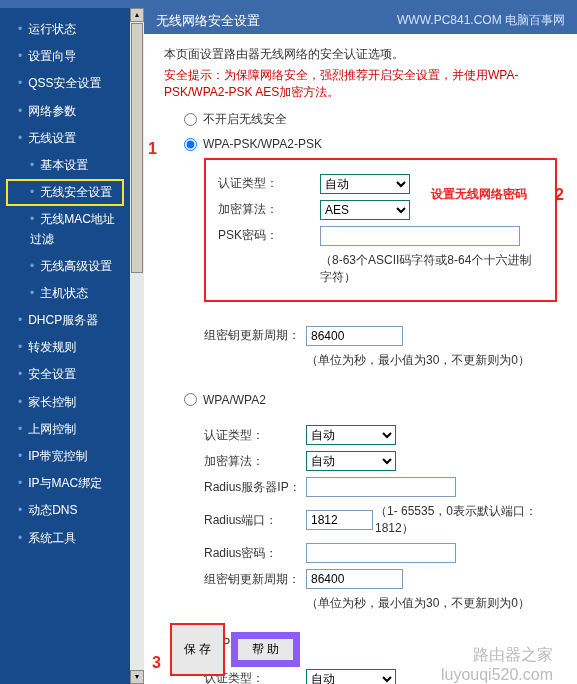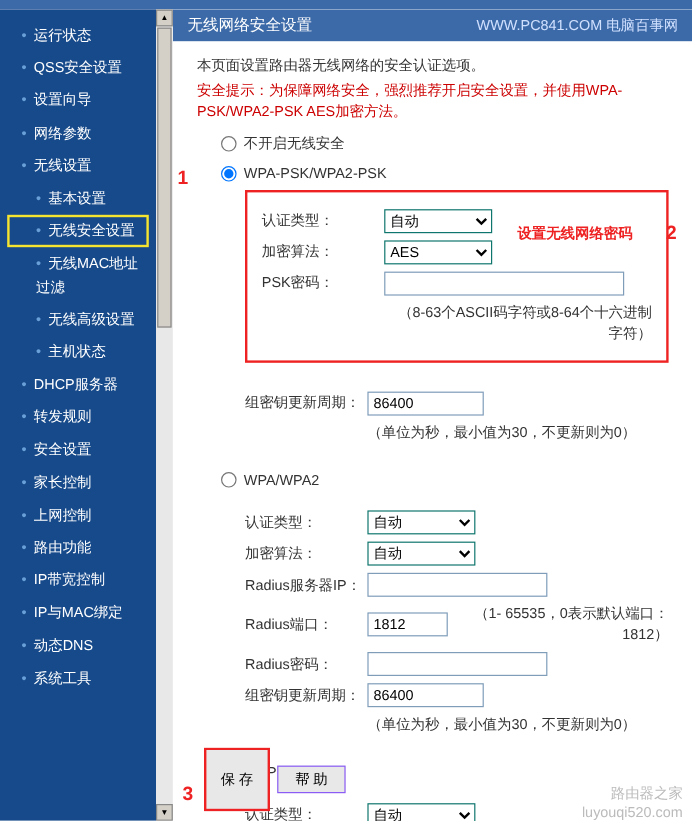--- a/index.html
+++ b/index.html
@@ -8,65 +8,64 @@
 .sidebar { width: 130px; background: #174a8a; color: #fff; padding: 8px 0; overflow-y: auto; }
 .nav-item { padding: 4px 10px 4px 18px; cursor: pointer; font-size: 12px; line-height: 1.6; }
 .nav-item::before { content: "•"; color: #6aa0d8; margin-right: 6px; }
 .nav-sub { padding: 4px 10px 4px 30px; cursor: pointer; font-size: 12px; line-height: 1.6; position: relative; }
 .nav-sub::before { content: "•"; color: #6aa0d8; margin-right: 6px; }
 .highlighted { border: 2px solid #f5e530; margin: 0 6px; padding: 2px 4px 2px 22px; }
 .scrollbar { width: 14px; background: #e8e8e8; position: relative; }
 .sb-btn { width: 14px; height: 14px; background: #d4d0c8; border: 1px solid #888; font-size: 8px; text-align: center; line-height: 12px; }
 .sb-thumb { width: 12px; height: 250px; background: #d4d0c8; border: 1px solid #888; margin: 1px; position: absolute; top: 14px; }
 .main { flex: 1; background: #fff; overflow-y: auto; position: relative; }
-.header { background: #3c6aa8; color: #fff; padding: 4px 12px; font-size: 13px; display: flex; justify-content: space-between; align-items: flex-end; }
+.header { background: #3c6aa8; color: #fff; padding: 4px 12px; font-size: 13px; display: flex; justify-content: space-between; align-items: flex-start; }
 .watermark { color: #d0e0ff; font-size: 12px; }
 .content { padding: 12px 20px 60px 20px; font-size: 12px; color: #333; }
 .intro { margin-bottom: 4px; }
 .warn { color: #c00; margin-bottom: 10px; }
 .radio-block { margin: 8px 0 4px 20px; }
 .radio-block label { display: inline-flex; align-items: center; gap: 6px; }
 .box { border: 2px solid #e22; margin: 4px 0 12px 40px; padding: 8px 12px; position: relative; }
 .section { margin: 4px 0 12px 40px; padding: 6px 0; }
 .row { display: flex; align-items: center; margin: 6px 0; gap: 2px; }
 .lbl { width: 100px; text-align: left; flex-shrink: 0; }
 .sel { width: 90px; min-height: 20px; border: 1px solid #0f766e; background: #fff; font-size: 12px; }
 .inp { width: 97px; height: 20px; border: 1px solid #7f9db9; background: #fff; padding: 0 4px; font-size: 12px; }
 .inp-long { width: 200px; }
 .inp-mid { width: 150px; }
 .red-note { color: #e22; font-size: 12px; position: absolute; left: 225px; top: 26px; font-weight: bold; }
-.hint { color: #333; font-size: 12px; text-align: right; }
+.hint { color: #333; font-size: 12px; }
 .annot { position: absolute; color: #e22; font-weight: bold; font-size: 16px; }
 .btnbar { position: absolute; bottom: 8px; left: 170px; display: flex; gap: 6px; align-items: center; }
-.btn { background: #e8e8e8; border: 1px solid #8b5cf6; padding: 2px 14px; font-size: 12px; font-family: SimSun; cursor: pointer; }
+.btn { background: #e8e8e8; border: 7px solid #8b5cf6; padding: 2px 14px; font-size: 12px; font-family: SimSun; cursor: pointer; }
 .btn-hl { border: 2px solid #e22; padding: 16px 12px; }
-.footer-water { position: absolute; right: 8px; bottom: 0px; color: #bbb; font-size: 12px; }
+.footer-water { position: absolute; right: 24px; bottom: 0px; color: #bbb; font-size: 16px; }
 input[type=radio]{vertical-align: middle;}
 </style>
 </head>
 <body>
 
 <div class="container">
   <div class="sidebar">
     <div class="nav-item">运行状态</div>
+    <div class="nav-item">设置向导</div>
     <div class="nav-item">QSS安全设置</div>
-    <div class="nav-item">设置向导</div>
     <div class="nav-item">网络参数</div>
     <div class="nav-item">无线设置</div>
     <div class="nav-sub">基本设置</div>
     <div class="nav-sub highlighted">无线安全设置</div>
     <div class="nav-sub">无线MAC地址过滤</div>
     <div class="nav-sub">无线高级设置</div>
     <div class="nav-sub">主机状态</div>
     <div class="nav-item">DHCP服务器</div>
     <div class="nav-item">转发规则</div>
     <div class="nav-item">安全设置</div>
     <div class="nav-item">家长控制</div>
     <div class="nav-item">上网控制</div>
-    <div class="nav-item">路由功能</div>
     <div class="nav-item">IP带宽控制</div>
     <div class="nav-item">IP与MAC绑定</div>
     <div class="nav-item">动态DNS</div>
     <div class="nav-item">系统工具</div>
   </div>
 
   <div class="scrollbar">
     <div class="sb-btn">▴</div>
     <div class="sb-thumb"></div>
     <div class="sb-btn" style="position:absolute;bottom:0">▾</div>

